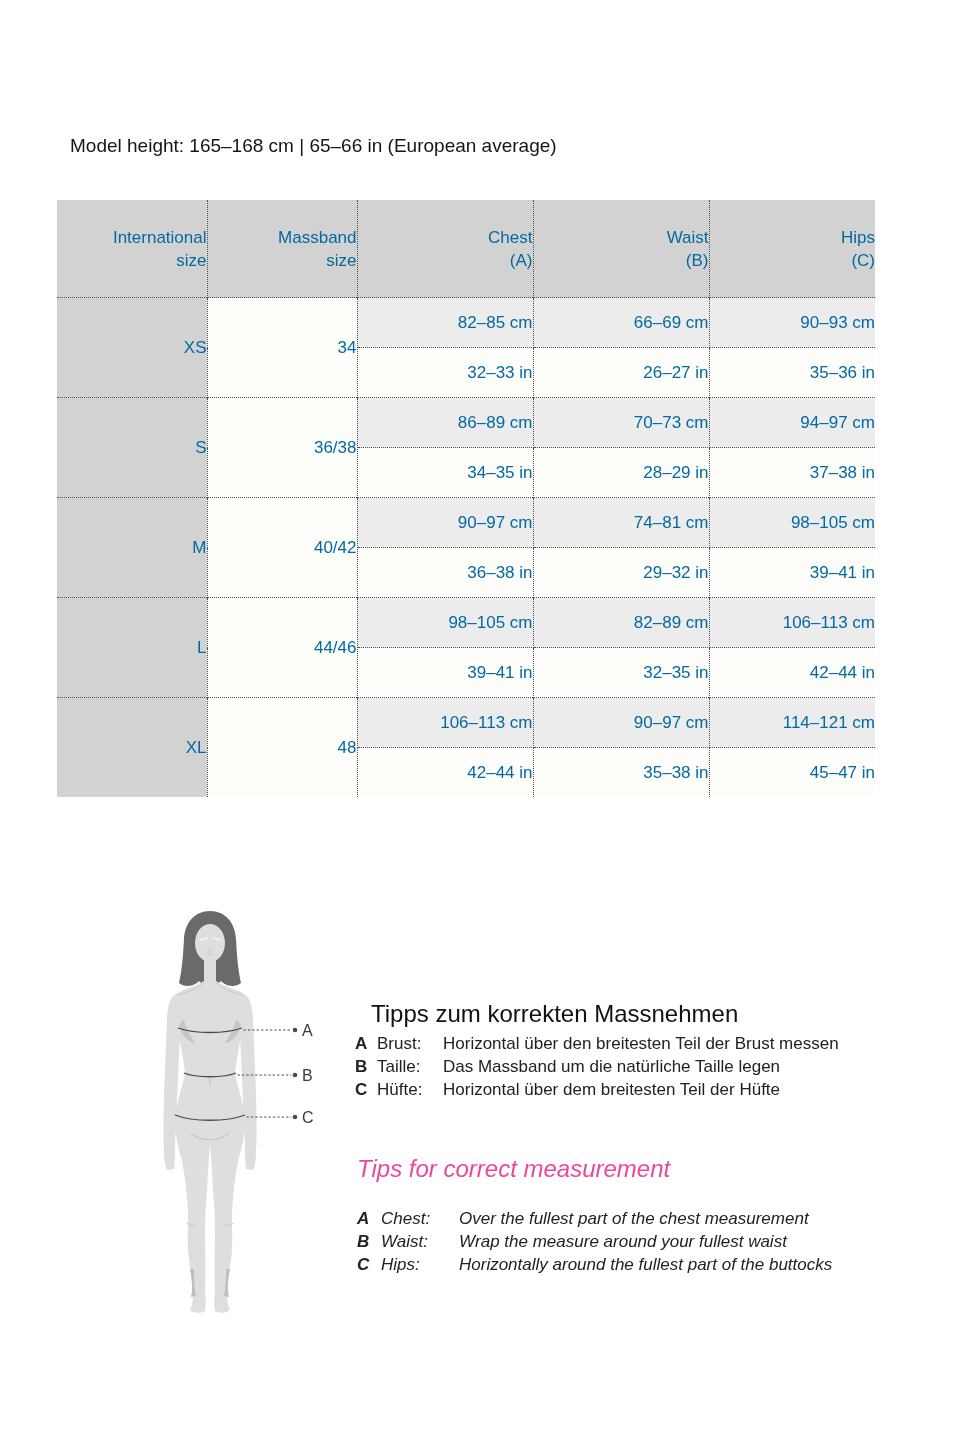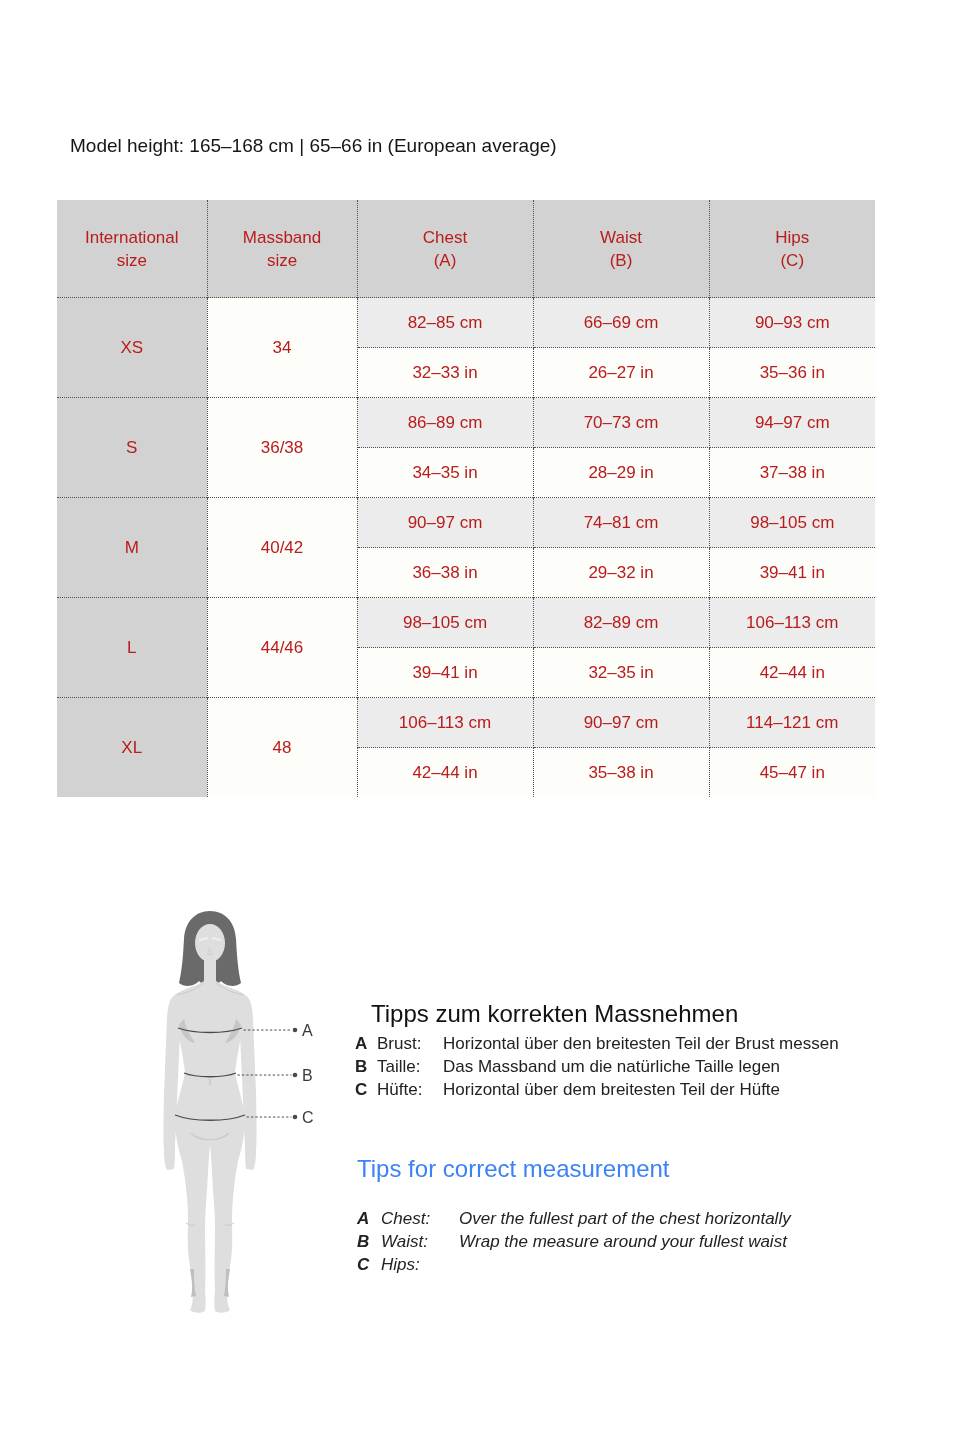--- a/index.html
+++ b/index.html
@@ -35,25 +35,25 @@
   
   .size-table {
     position: absolute;
     left: 57px; top: 200px;
     width: 818px;
     border-collapse: collapse;
     table-layout: fixed;
   }
   .size-table th, .size-table td {
     padding: 0;
-    text-align: center;
+    text-align: right;
     vertical-align: middle;
     font-size: 17px;
     font-weight: 400;
-    color: #b91c1c;
+    color: #0369a1;
   }
   .size-table thead th {
     background: #d2d2d2;
     height: 97px;
     line-height: 23px;
   }
   .size-table .vline { border-right: 1px dotted #4f4f4f; }
   .size-table tbody tr.group-start > th,
   .size-table tbody tr.group-start > td { border-top: 1px dotted #4f4f4f; }
   .size-table td.cell-cm {
@@ -93,21 +93,22 @@
     left: 355px; top: 1032px;
     font-size: 17px;
     color: #222222;
   }
   .tips-heading-en {
     position: absolute;
     left: 357px; top: 1155px;
     margin: 0;
     font-size: 24px;
     font-weight: 400;
-    color: #3b82f6;
+    font-style: italic;
+    color: #ec4899;
   }
   .tips-list-en {
     position: absolute;
     left: 357px; top: 1207px;
     font-size: 17px;
     font-style: italic;
     color: #222222;
   }
   .tip-row {
     display: grid;
@@ -300,26 +301,27 @@
       <span class="tip-term">Hüfte:</span>
       <span class="tip-text">Horizontal über dem breitesten Teil der Hüfte</span>
     </div>
   </div>
 
   <h2 class="tips-heading-en">Tips for correct measurement</h2>
   <div class="tips-list-en">
     <div class="tip-row">
       <span class="tip-letter">A</span>
       <span class="tip-term">Chest:</span>
-      <span class="tip-text">Over the fullest part of the chest horizontally</span>
+      <span class="tip-text">Over the fullest part of the chest measurement</span>
     </div>
     <div class="tip-row">
       <span class="tip-letter">B</span>
       <span class="tip-term">Waist:</span>
       <span class="tip-text">Wrap the measure around your fullest waist</span>
     </div>
     <div class="tip-row">
       <span class="tip-letter">C</span>
       <span class="tip-term">Hips:</span>
+      <span class="tip-text">Horizontally around the fullest part of the buttocks</span>
     </div>
   </div>
 
 </div>
 
 </body></html>

